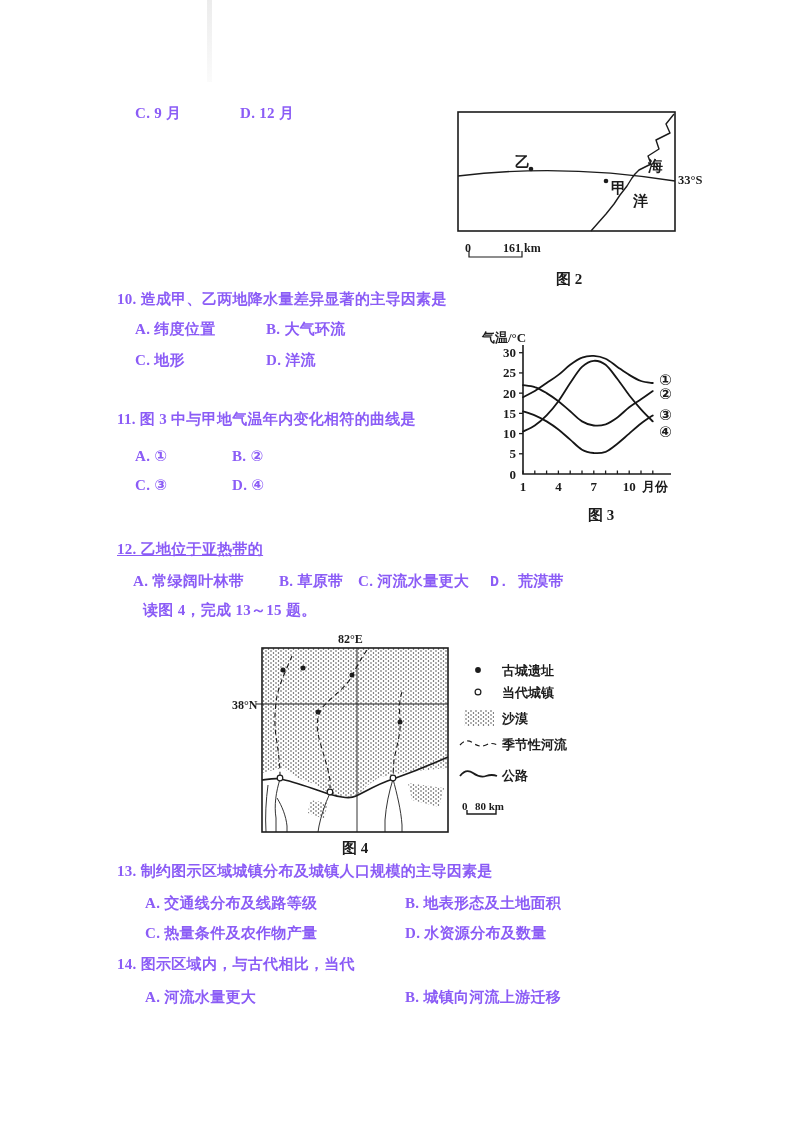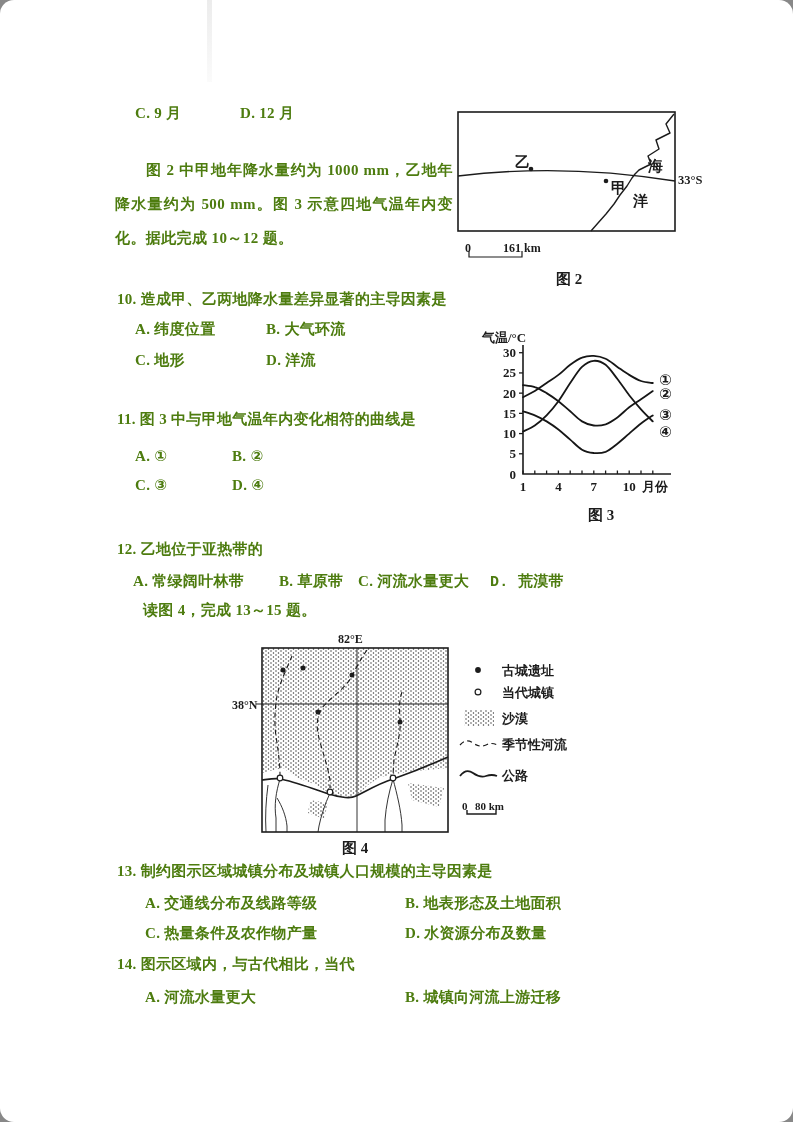--- a/index.html
+++ b/index.html
@@ -1,21 +1,20 @@
 <!DOCTYPE html>
 <html><head>
 <meta charset="utf-8">
 <style>
   html,body { margin:0; padding:0; background:#888; }
   .page {
     position:relative; width:793px; height:1122px; margin:0 auto;
     background:#ffffff; overflow:hidden;
     font-family:"Liberation Serif","DejaVu Serif","DejaVu Sans",serif;
-    color:#4d7c0f;
-    border-radius:14px;
+    color:#8b5cf6;
   }
   .txt { position:absolute; font-size:15px; font-weight:600; white-space:pre; letter-spacing:.3px; }
   .para {
     position:absolute; left:115px; top:153px; width:338px;
     font-size:15px; font-weight:600; line-height:34px;
     text-align:justify; text-indent:31px; letter-spacing:.4px;
   }
   .footer { position:absolute; top:1038px; left:0; width:100%; text-align:center;
             font-size:14px; font-weight:600; }
   .streak { position:absolute; left:207px; top:0; width:5px; height:82px;
@@ -27,21 +26,20 @@
 </style>
 </head>
 <body>
 
 <div class="page">
   <div class="streak"></div>
 
   <div class="txt" style="left:135px; top:104px;">C. 9 月</div>
   <div class="txt" style="left:240px; top:104px;">D. 12 月</div>
 
-  <div class="para">图 2 中甲地年降水量约为 1000 mm，乙地年降水量约为 500 mm。图 3 示意四地气温年内变化。据此完成 10～12 题。</div>
 
   <svg style="left:445px; top:100px;" width="348" height="205" viewBox="0 0 348 205">
     <rect class="stroke" x="13" y="12" width="217" height="119" stroke-width="1.6"></rect>
     <path class="stroke" d="M13,76 Q118,63 230,81" stroke-width="1.3"></path>
     <path class="stroke" stroke-width="1.4" stroke-linejoin="round" d="M229,14 L221,24 L225,33 L211,40 L214,49 L203,56 L206,64 L194,70 L190,74 L187,78 L182,86 L175,95 L169,104 L161,114 L153,123 L146,131"></path>
     <text x="70" y="67" font-size="15">乙</text>
     <circle cx="86" cy="69" r="2.3" fill="#1c1c1c"></circle>
     <circle cx="161" cy="81" r="2.3" fill="#1c1c1c"></circle>
     <text x="166" y="93" font-size="15">甲</text>
     <text x="203" y="71" font-size="15">海</text>
@@ -106,21 +104,21 @@
       </g>
     <text x="118" y="195" font-size="15">图 3</text>
   </svg>
 
   <div class="txt" style="left:117px; top:410px;">11. 图 3 中与甲地气温年内变化相符的曲线是</div>
   <div class="txt" style="left:135px; top:447px;">A. ①</div>
   <div class="txt" style="left:232px; top:447px;">B. ②</div>
   <div class="txt" style="left:135px; top:476px;">C. ③</div>
   <div class="txt" style="left:232px; top:476px;text-align:center;">D. ④</div>
 
-  <div class="txt" style="left:117px; top:540px;">12. 乙地位于亚热带的</div>
+  <div class="txt" style="left:117px; top:540px;text-decoration:underline;">12. 乙地位于亚热带的</div>
   <div class="txt" style="left:133px; top:572px;">A. 常绿阔叶林带</div>
   <div class="txt" style="left:267px; top:572px;margin-left:12px;">B. 草原带</div>
   <div class="txt" style="left:358px; top:572px;">C. 河流水量更大</div>
   <div class="txt" style="left:490px; top:572px;font-family:Liberation Mono, monospace;">D. 荒漠带</div>
   <div class="txt" style="left:143px; top:601px;">读图 4，完成 13～15 题。</div>
 
   <svg style="left:230px; top:630px;" width="440" height="240" viewBox="0 0 440 240">
     <defs>
       <pattern id="stip" width="5" height="4" patternUnits="userSpaceOnUse">
         <circle cx="1" cy="1" r="0.72" fill="#3c3c3c"></circle>

